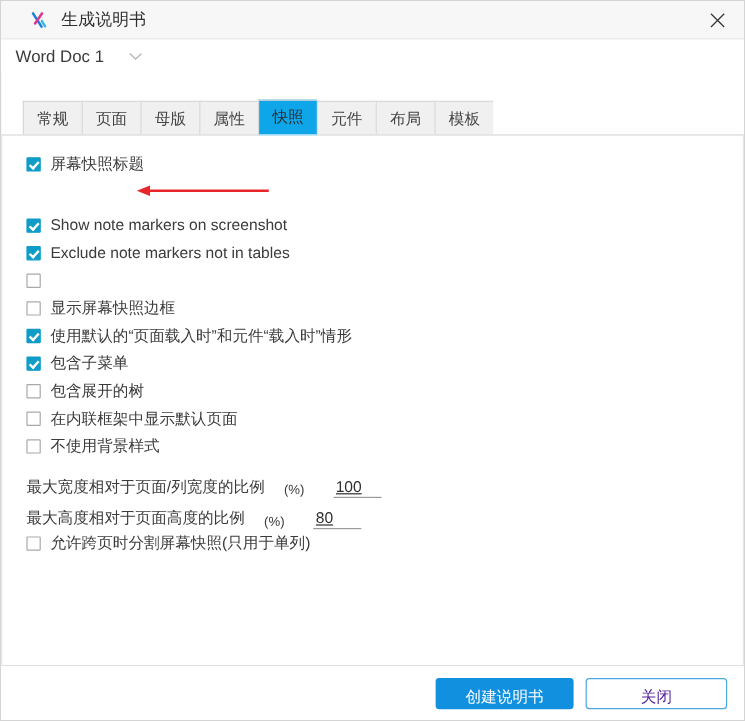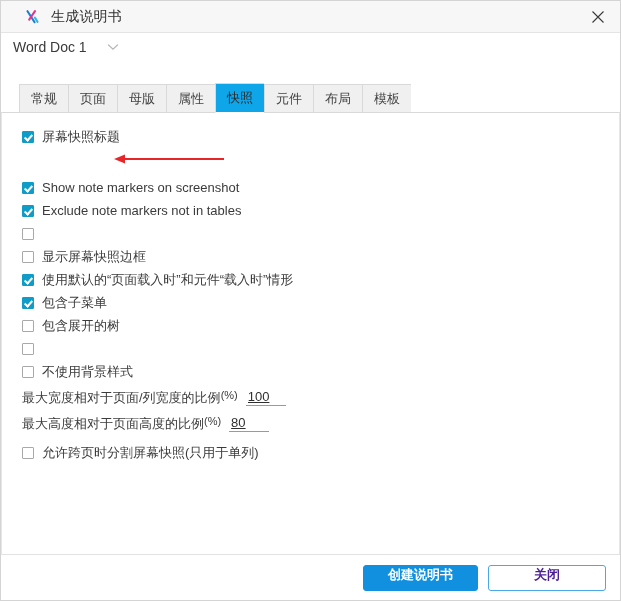--- a/index.html
+++ b/index.html
@@ -210,24 +210,25 @@
     height: 14px;
     pointer-events: none;
   }
 
   .gap-4 { height: 4px; }
   .gap-6 { height: 6px; }
 
   
   .pct-row {
     display: flex;
-    align-items: flex-start;
+    align-items: flex-end;
     height: 26px;
     padding-left: 6px;
     white-space: nowrap;
+    gap: 16px;
   }
   .pct-label { font-size: 13px; color: #3b3b3b; }
   .pct-unit { font-size: 11px; color: #3b3b3b; }
   .pct-input {
     width: 40px;
     margin-left: 8px;
     border: none;
     border-bottom: 1px solid #9a9a9a;
     background: transparent;
     font-family: inherit;
@@ -255,25 +256,24 @@
   }
   .btn {
     height: 26px;
     min-width: 108px;
     padding: 0 24px;
     box-sizing: border-box;
     font-family: inherit;
     font-size: 13px;
     border-radius: 3px;
     display: inline-flex;
-    align-items: flex-start;
+    align-items: flex-end;
     justify-content: center;
     cursor: default;
     white-space: nowrap;
-    font-weight: bold;
   }
   .btn-primary {
     background: #1090df;
     border: 1px solid #1090df;
     color: #ffffff;
     margin-right: 10px;
   }
   .btn-secondary {
     background: #ffffff;
     border: 1px solid #4aa8e4;
@@ -388,20 +388,21 @@
       <span class="opt-label">包含子菜单</span>
     </div>
 
     <div class="opt-row">
       <span class="cb"></span>
       <span class="opt-label">包含展开的树</span>
     </div>
 
     <div class="opt-row">
       <span class="cb"></span>
+      <span class="opt-label">在内联框架中显示默认页面</span>
     </div>
 
     <div class="opt-row">
       <span class="cb"></span>
       <span class="opt-label">不使用背景样式</span>
     </div>
 
     <div class="gap-6"></div>
 
     <div class="pct-row">

